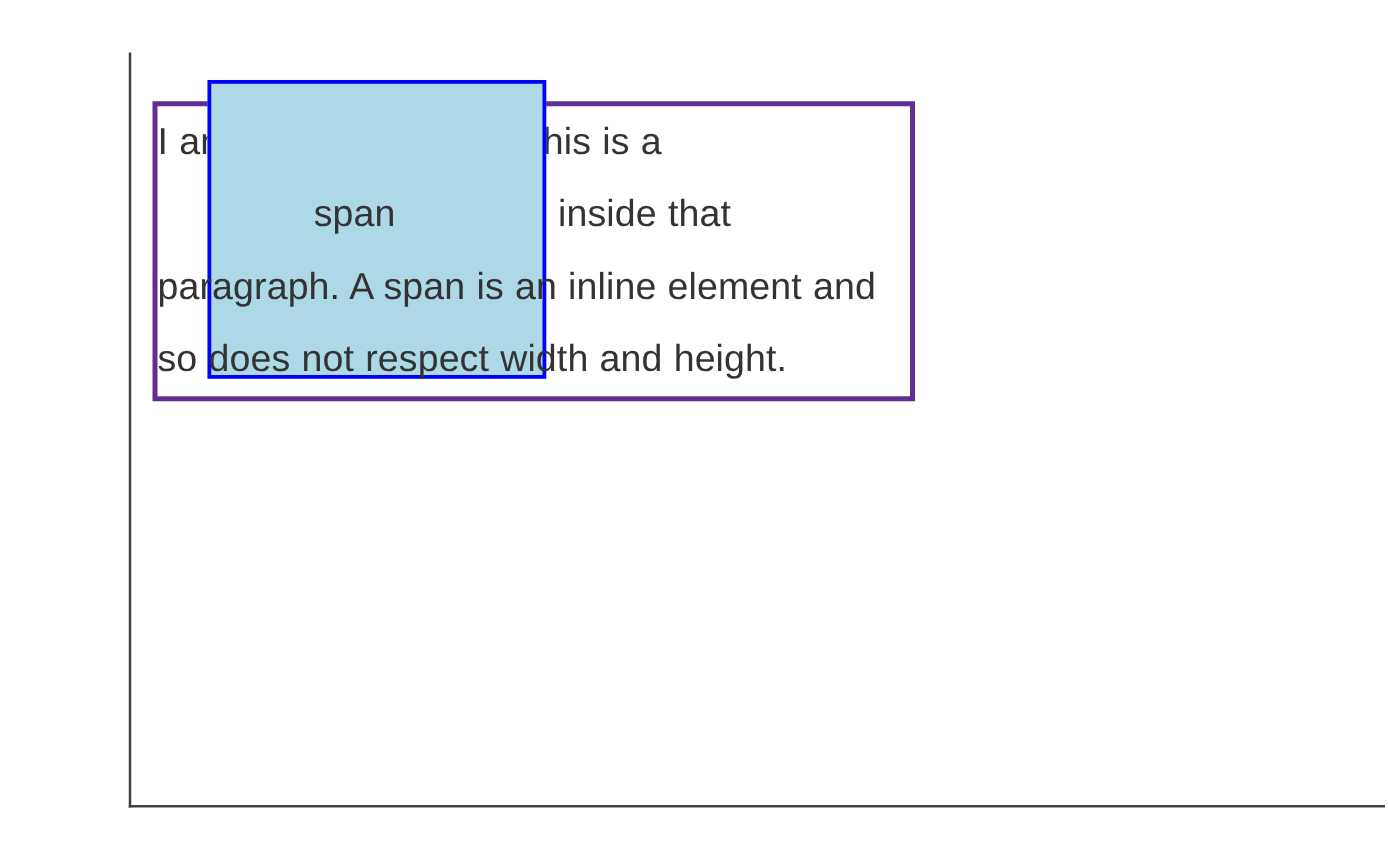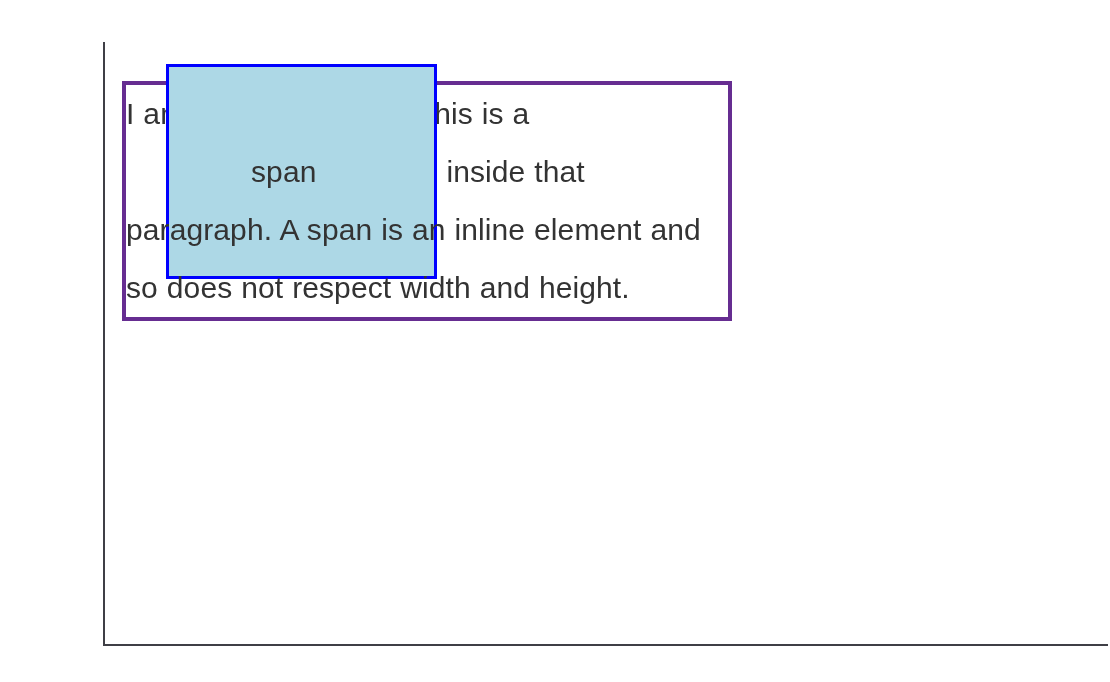--- a/index.html
+++ b/index.html
@@ -63,21 +63,21 @@
     letter-spacing: 0.1px;
     word-spacing: 0.5px;
   }
 
   
   .inline-span {
     display: inline;
     background: #add8e6;
     border: 3px solid #0000ff;
     color: #333333;
-    padding: 88px 118px 88px 82px;
+    padding: 88px 118px 112px 82px;
     margin: 0 0 0 40px;
   }
 
   .span-label {
     font-family: "Liberation Sans", sans-serif;
     font-size: 30px;
     color: #333333;
   }
 </style>
 </head>

